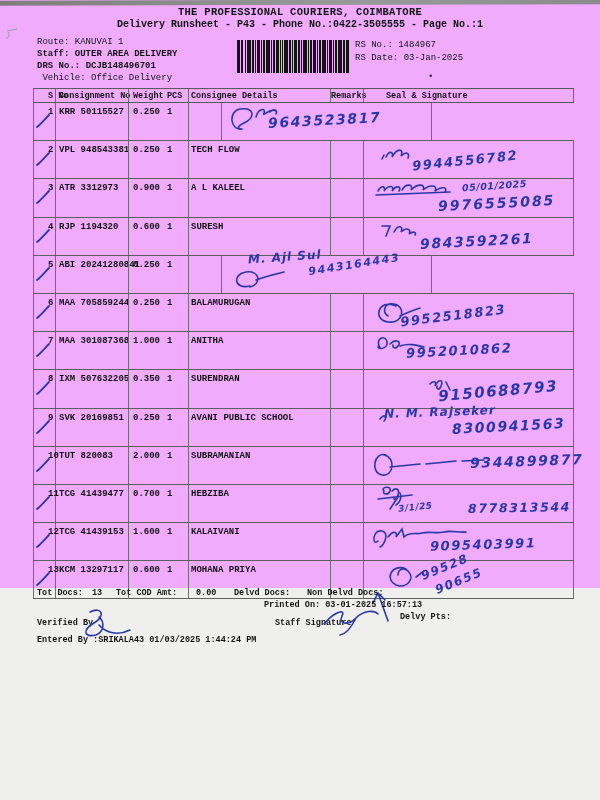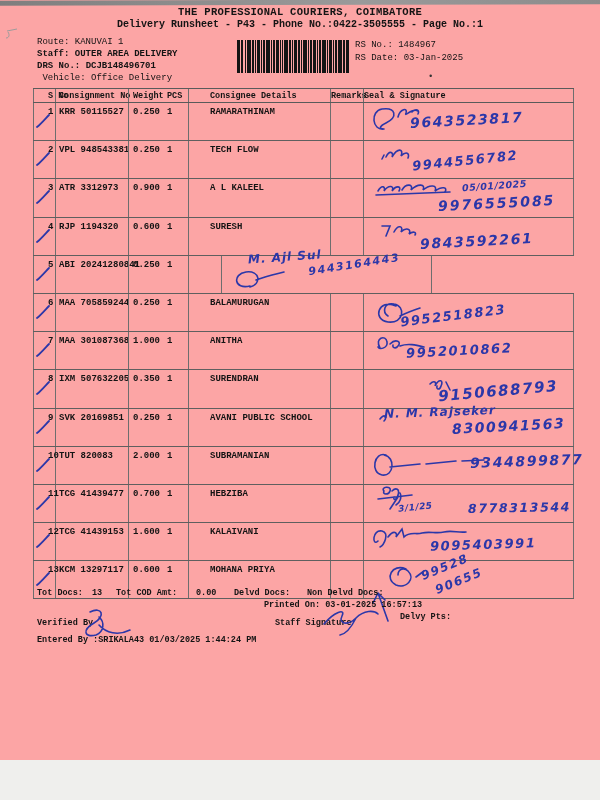--- a/index.html
+++ b/index.html
@@ -1,36 +1,36 @@
 <!DOCTYPE html>
 <html><head>
 <meta charset="utf-8">
 <style>
   html,body{margin:0;padding:0;width:600px;height:800px;overflow:hidden;background:#efefed;}
-  .page{position:relative;width:600px;height:760px;background:#fca5a5;font-family:"Liberation Mono",monospace;color:#141414;}
+  .page{position:relative;width:600px;height:588px;background:#f0abfc;font-family:"Liberation Mono",monospace;color:#141414;}
   .scan-band{position:absolute;top:0;left:-4px;width:608px;height:5px;background:linear-gradient(90deg,#7e7e7e,#9a9a9a 60%,#8b8b8b);transform:rotate(-0.15deg);}
   .pencil-mark{position:absolute;left:4px;top:26px;}
   .doc-title{position:absolute;top:6px;left:0;width:100%;text-align:center;font-size:10.5px;font-weight:bold;letter-spacing:.3px;}
   .doc-subtitle{position:absolute;top:19px;left:0;width:100%;text-align:center;font-size:10px;font-weight:bold;}
   .meta-left{position:absolute;left:37px;top:36px;font-size:9px;line-height:12px;white-space:nowrap;}
   .meta-left .mline:nth-child(2),.meta-left .mline:nth-child(3){font-weight:bold;}
   .barcode{position:absolute;left:237px;top:40px;}
   .meta-right{position:absolute;left:355px;top:39px;font-size:9px;line-height:12.5px;white-space:nowrap;}
   .stray-dot{position:absolute;left:428px;top:72px;font-size:9px;color:#333;}
   
   .rtable{position:absolute;left:33px;top:88px;width:541px;}
   .thead{display:flex;height:13px;border-top:1px solid #5a5a5a;border-bottom:1px solid #5a5a5a;font-size:8.5px;font-weight:bold;}
   .trow{display:flex;height:37.2px;border-bottom:1px solid #5f5f5f;font-size:9px;font-weight:bold;}
   .hc,.c{box-sizing:border-box;border-left:1px solid #6e6e6e;padding-top:2px;overflow:visible;white-space:nowrap;}
   .hc:last-child,.c:last-child{border-right:1px solid #6e6e6e;}
   .col-sno{width:22px;padding-left:14px;position:relative;}
   .col-cons{width:73px;padding-left:3px;}
   .col-wt{width:60px;display:flex;}
   .col-wt .w{padding-left:4px;width:34px;}
-  .col-name{width:142px;padding-left:21px;}
+  .col-name{width:142px;padding-left:2px;}
   .col-rem{width:33px;}
   .col-sig{width:211px;position:relative;}
   .c{padding-top:4px;}
   .tick{position:absolute;left:1px;top:11px;}
   
   .squiggle{position:absolute;left:4px;top:0;width:206px;height:37px;overflow:visible;}
   .sigphone,.signame,.signote{position:absolute;font-family:"DejaVu Sans",sans-serif;font-style:italic;color:#2b37a9;letter-spacing:1.6px;white-space:nowrap;}
   .s1 .sigphone{left:46px;top:9px;transform:rotate(-3deg);font-size:14px;}
   .s2 .sigphone{left:48px;top:12px;transform:rotate(-6deg);font-size:13px;}
   .s3 .sigphone{left:74px;top:16px;transform:rotate(-3deg);font-size:14px;letter-spacing:2px;}
@@ -123,36 +123,35 @@
   <div class="rtable">
     <div class="thead">
       <div class="hc col-sno">S No</div>
       <div class="hc col-cons">Consignment No</div>
       <div class="hc col-wt">
         <span class="w">Weight</span>
         <span class="p">PCS</span>
       </div>
       <div class="hc col-name">Consignee Details</div>
       <div class="hc col-rem">Remarks</div>
-      <div class="hc col-sig" style="padding-left:0;font-family:Liberation Mono, monospace;">Seal &amp; Signature</div>
+      <div class="hc col-sig" style="padding-left:22px;font-family:Liberation Mono, monospace;">Seal &amp; Signature</div>
     </div>
     <div id="tbody">
   <div class="trow">
     <div class="c col-sno">
       <span class="v">1</span>
       <svg class="tick" width="16" height="15" viewBox="0 0 16 15">
         <path d="M2 13 C6 10 11 4 14 1" fill="none" stroke="#2b37a9" stroke-width="1.8" stroke-linecap="round"></path>
       </svg>
     </div>
     <div class="c col-cons">KRR 50115527</div>
     <div class="c col-wt">
       <span class="w">0.250</span>
       <span class="p">1</span>
     </div>
-    <div class="c col-name">RAMARATHINAM</div>
     <div class="c col-rem"></div>
     <div class="c col-sig sigcell s1">
       <svg class="squiggle" viewBox="0 0 206 37">
               <path d="M16 26 C4 28 2 8 14 6 C28 4 30 14 18 20 C12 23 10 26 16 26 M30 14 C32 6 40 4 38 10 C36 15 44 4 50 8 M44 9 C48 5 52 7 50 11" fill="none" stroke="#2b37a9" stroke-width="1.6" stroke-linecap="round"></path>
             </svg>
 
       <span class="sigphone">9643523817</span>
 
     </div>
   </div>

